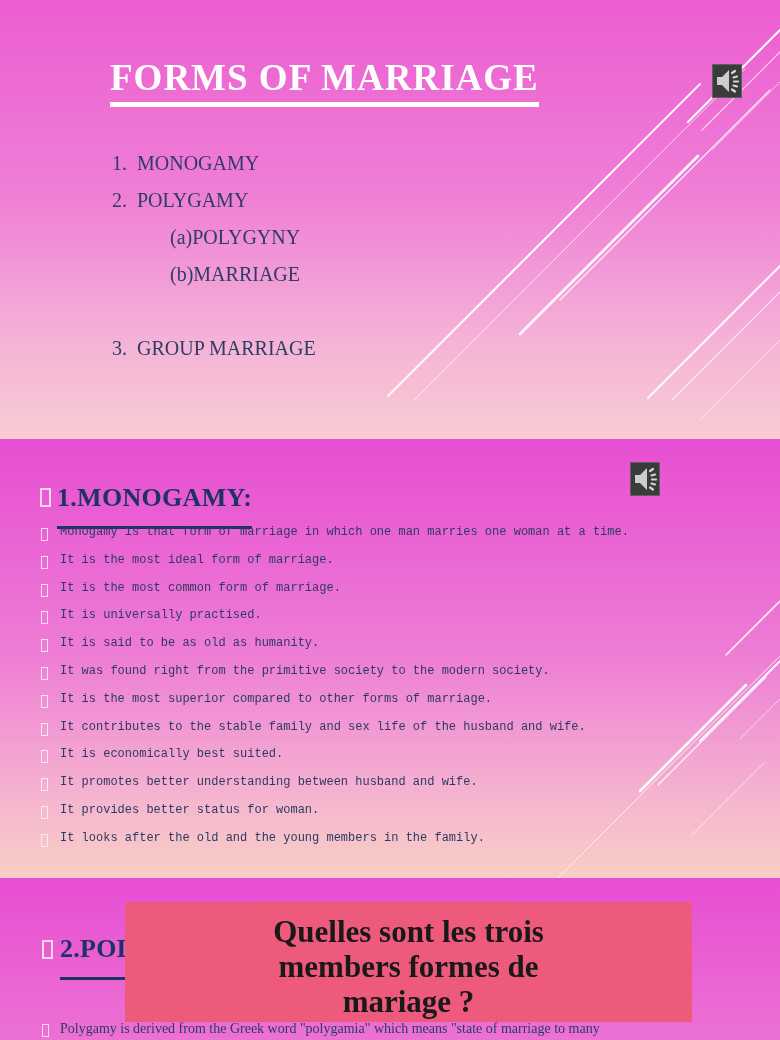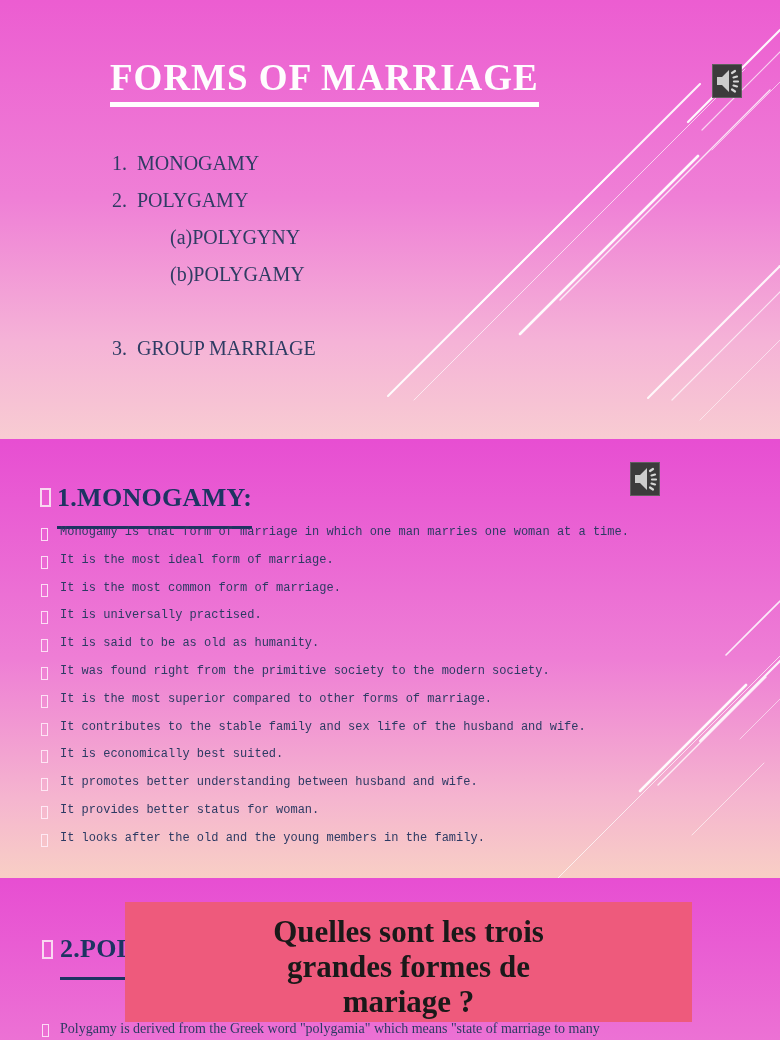--- a/index.html
+++ b/index.html
@@ -77,21 +77,21 @@
           <line x1="21.5" y1="21.5" x2="25" y2="22.5"></line>
           <line x1="20" y1="25.5" x2="23" y2="27.5"></line>
         </g>
       </svg>
     </div>
 
     <ol class="s1-list">
       <li class="li0">1.  MONOGAMY</li>
       <li class="li1">2.  POLYGAMY</li>
       <li class="li2 sub">(a)POLYGYNY</li>
-      <li class="li3 sub">(b)POLYGAMY</li>
+      <li class="li3 sub">(b)MARRIAGE</li>
       <li class="li4">3.  GROUP MARRIAGE</li>
     </ol>
   </section>
 
   <section class="slide" id="slide2">
     <svg class="lines" width="780" height="439">
       <g stroke="#ffffff" stroke-linecap="round">
         <line x1="556" y1="441" x2="780" y2="217" stroke-width="1" opacity="0.7"></line>
         <line x1="640" y1="352" x2="746" y2="246" stroke-width="2.6" opacity="0.95"></line>
         <line x1="658" y1="346" x2="766" y2="238" stroke-width="1.4" opacity="0.8"></line>
@@ -148,21 +148,21 @@
           <line x1="21.5" y1="13.5" x2="25" y2="12.5"></line>
           <line x1="22" y1="17.5" x2="26" y2="17.5"></line>
           <line x1="21.5" y1="21.5" x2="25" y2="22.5"></line>
           <line x1="20" y1="25.5" x2="23" y2="27.5"></line>
         </g>
       </svg>
     </div>
 
     <div class="overlay">
       <div class="q-line">Quelles sont les trois</div>
-      <div class="q-line">grandes formes de</div>
+      <div class="q-line">members formes de</div>
       <div class="q-line">mariage ?</div>
     </div>
 
     <span class="s3-tofu"></span>
     <div class="s3-bullet">Polygamy is derived from the Greek word "polygamia" which means "state of marriage to many</div>
   </section>
 
 </div>
 
 </body></html>

